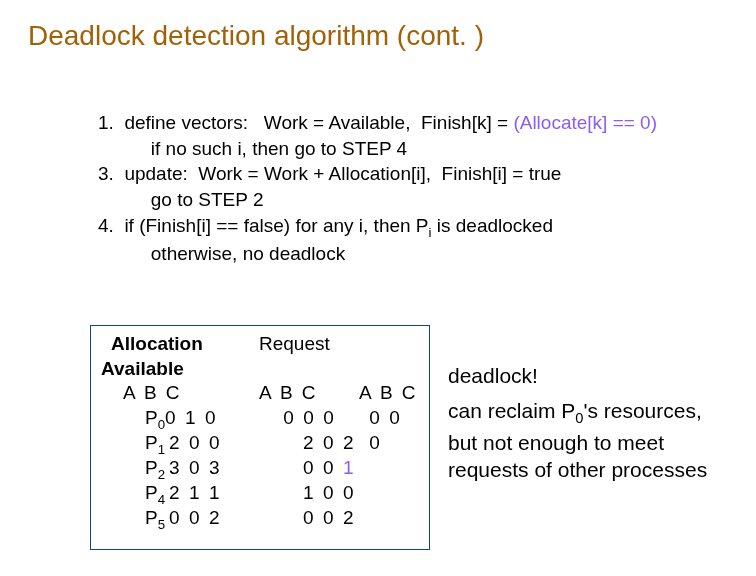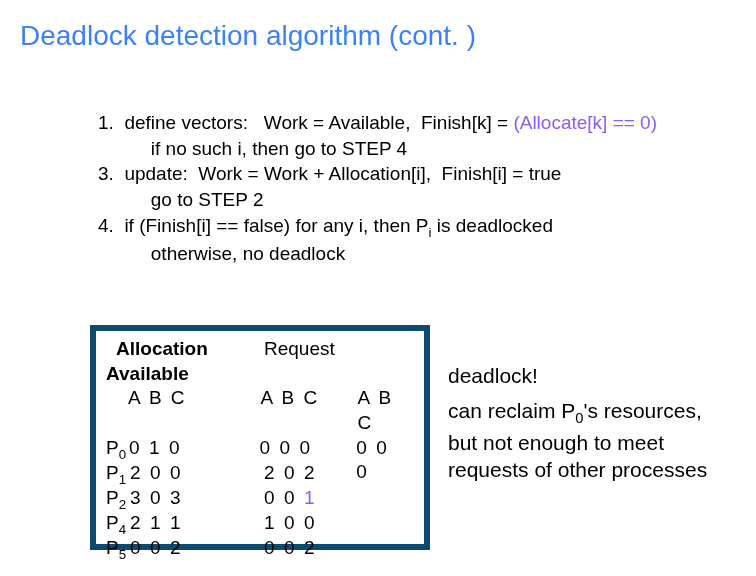--- a/index.html
+++ b/index.html
@@ -8,61 +8,61 @@
     width: 756px;
     height: 576px;
     background: #fff;
     font-family: Arial, Helvetica, sans-serif;
     color: #000;
     position: relative;
     overflow: hidden;
   }
   .title {
     position: absolute;
-    left: 20px;
+    left: 28px;
     top: 20px;
     font-size: 28px;
-    color: #3b82f6;
+    color: #a16207;
   }
   .steps {
     position: absolute;
     left: 98px;
     top: 110px;
     font-size: 19px;
     line-height: 1.35;
   }
   .steps .row { white-space: pre; }
   .red { color: #8b5cf6; }
   .sub { font-size: 0.7em; vertical-align: sub; }
   .table-box {
     position: absolute;
     left: 90px;
     top: 325px;
     width: 340px;
     height: 225px;
-    border: 6px solid #0c4a6e;
+    border: 1px solid #0c4a6e;
     padding: 6px 10px 0 10px;
     font-size: 19px;
     line-height: 1.3;
     box-sizing: border-box;
     font-family: Arial, Helvetica, sans-serif;
   }
   .hdr-row {
     display: flex;
   }
   .hdr-alloc { margin-left: 10px; width: 106px; font-weight: bold; }
   .hdr-req { margin-left: 42px; font-weight: normal; }
   .hdr-avail { font-weight: bold; }
   .abc-row { display: flex; }
   .abc1 { margin-left: 22px; width: 94px; letter-spacing: 2px;}
   .abc2 { margin-left: 42px; width: 80px; letter-spacing: 2px;}
   .abc3 { margin-left: 20px; letter-spacing: 2px;}
   .data-rows { }
   .drow { display: flex; height: 25px; align-items: baseline;}
-  .plabel { width: 24px; }
+  .plabel { width: 24px; margin-left: 44px; }
   .cells1 { width: 92px; }
   .cells2 { margin-left: 42px; width: 80px; }
   .cells3 { margin-left: 20px; }
   .cell { display: inline-block; width: 20px; text-align: left; }
   .side {
     position: absolute;
     left: 448px;
     top: 362px;
     font-size: 21px;
     line-height: 1.3;

